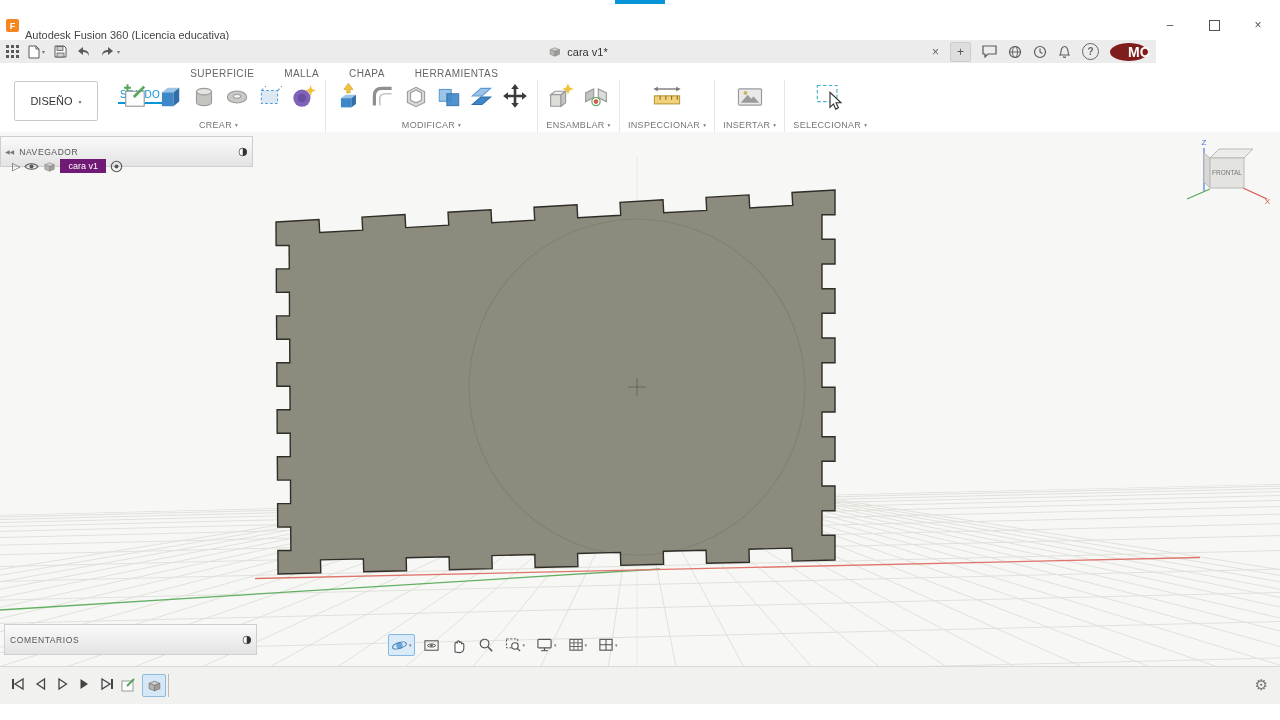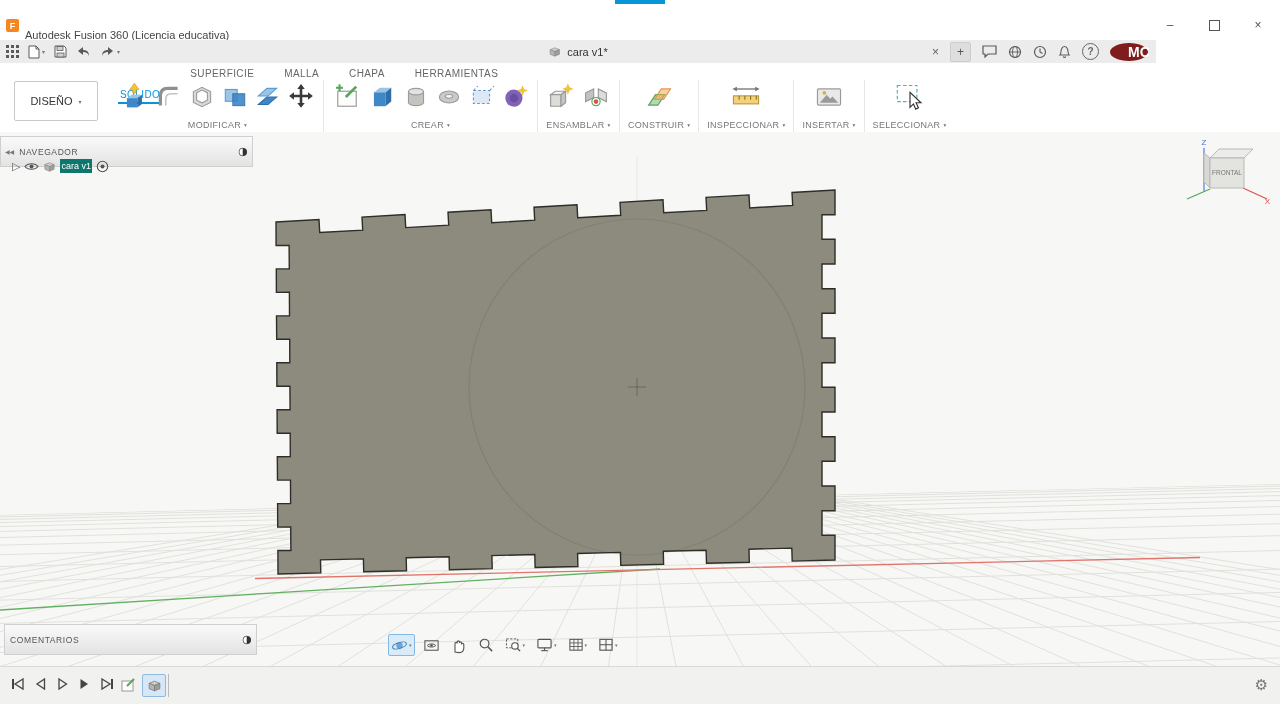--- a/index.html
+++ b/index.html
@@ -57,21 +57,21 @@
   .panel-header{position:absolute;height:31px;background:linear-gradient(#fafafa,#e3e3e3);
                 border:1px solid #cfcfcf;display:flex;align-items:center;box-sizing:border-box;}
   #navigator-header{left:0;top:4px;width:253px;}
   #comments-header{left:4px;bottom:11px;width:253px;}
   .ph-title{font-size:8.5px;letter-spacing:.6px;color:#555;margin-left:5px;flex:1;}
   .ph-chevrons{font-size:6px;color:#777;margin-left:4px;}
   .ph-toggle{margin-right:4px;display:flex;align-items:center;}
 
   #nav-tree-row{left:12px;top:27px;display:flex;align-items:center;gap:4px;}
   #tree-expand{font-size:11px;color:#555;}
-  #tree-item-label{background:#0f766e;color:#fff;font-size:9px;padding:2px 1px;}
+  #tree-item-label{background:#701a75;color:#fff;font-size:9px;padding:2px 8px;}
 
   #viewcube{right:8px;top:4px;}
 
   #nav-toolbar{left:388px;bottom:10px;display:flex;align-items:center;gap:5px;}
   .vbtn{height:20px;display:flex;align-items:center;justify-content:center;gap:1px;
         padding:0 2px;border:1px solid transparent;border-radius:2px;}
   .vbtn.active{background:#d9ebf9;border-color:#84b7e3;}
   .vbtn .qcaret{font-size:5px;}
 
   
@@ -209,20 +209,70 @@
       <span>DISEÑO</span>
         <span class="qcaret">▾</span>
     </div>
 
     <div id="groups" class="abs">
 
       <div class="group">
         <div class="gicons">
           <div class="tool">
             <svg width="30" height="30" viewBox="0 0 26 26">
+              <rect x="5" y="8" width="16" height="13" fill="#fdfdfd" stroke="#9a9a9a"></rect>
+              <line x1="21" y1="4" x2="12" y2="13" stroke="#58a55c" stroke-width="2.4"></line>
+              <line x1="6.5" y1="2" x2="6.5" y2="8" stroke="#58a55c" stroke-width="1.8"></line>
+              <line x1="3.5" y1="5" x2="9.5" y2="5" stroke="#58a55c" stroke-width="1.8"></line>
+            </svg>
+          </div>
+          <div class="tool">
+            <svg width="30" height="30" viewBox="0 0 26 26">
+              <polygon points="6,9 16,9 21,5 11,5" fill="#9cc4e4"></polygon>
+              <polygon points="6,9 16,9 16,21 6,21" fill="#3e87c8"></polygon>
+              <polygon points="16,9 21,5 21,17 16,21" fill="#2f6ea8"></polygon>
+            </svg>
+          </div>
+          <div class="tool">
+            <svg width="28" height="28" viewBox="0 0 26 26">
+              <path d="M6 8 L6 18 A7 3 0 0 0 20 18 L20 8" fill="#c3c3bf" stroke="#9a9a9a"></path>
+              <ellipse cx="13" cy="8" rx="7" ry="3" fill="#e2e2df" stroke="#9a9a9a"></ellipse>
+            </svg>
+          </div>
+          <div class="tool">
+            <svg width="28" height="28" viewBox="0 0 26 26">
+              <ellipse cx="13" cy="13" rx="9" ry="5.5" fill="#c9c9c5" stroke="#9a9a9a"></ellipse>
+              <ellipse cx="13" cy="12.4" rx="3.4" ry="1.8" fill="#f5f5f3" stroke="#9a9a9a"></ellipse>
+            </svg>
+          </div>
+          <div class="tool">
+            <svg width="28" height="28" viewBox="0 0 26 26">
+              <rect x="5" y="7" width="15" height="12" fill="rgba(62,135,200,0.18)" stroke="#5b9bd5" stroke-dasharray="2.5,2"></rect>
+              <line x1="5" y1="7" x2="9" y2="3" stroke="#5b9bd5" stroke-dasharray="2.5,2"></line>
+              <line x1="20" y1="7" x2="24" y2="3" stroke="#5b9bd5" stroke-dasharray="2.5,2"></line>
+            </svg>
+          </div>
+          <div class="tool">
+            <svg width="28" height="28" viewBox="0 0 26 26">
+              <circle cx="12" cy="14" r="8" fill="#8063b8"></circle>
+              <circle cx="12" cy="14" r="4" fill="#6a4fa0"></circle>
+              <polygon points="20,2 21.4,5.6 25,7 21.4,8.4 20,12 18.6,8.4 15,7 18.6,5.6" fill="#f0c33c"></polygon>
+            </svg>
+          </div>
+        </div>
+        <div class="glabel">
+          <span>CREAR</span>
+            <span class="qcaret">▾</span>
+        </div>
+      </div>
+
+      <div class="group">
+        <div class="gicons">
+          <div class="tool">
+            <svg width="30" height="30" viewBox="0 0 26 26">
               <polygon points="6,14 15,14 19,11 10,11" fill="#9cc4e4"></polygon>
               <polygon points="6,14 15,14 15,22 6,22" fill="#3e87c8"></polygon>
               <polygon points="15,14 19,11 19,19 15,22" fill="#2f6ea8"></polygon>
               <polygon points="12.5,1 16.5,6.5 14,6.5 14,9.5 11,9.5 11,6.5 8.5,6.5" fill="#f0c33c" stroke="#c79a20" stroke-width=".5"></polygon>
             </svg>
           </div>
           <div class="tool">
             <svg width="28" height="28" viewBox="0 0 26 26">
               <path d="M5 21 V12 Q5 5 12 5 H21" fill="none" stroke="#8f8f8f" stroke-width="3"></path>
               <path d="M10 21 V15 Q10 10 15 10 H21" fill="none" stroke="#c3c3bf" stroke-width="1.5"></path>
@@ -247,70 +297,20 @@
             </svg>
           </div>
           <div class="tool">
             <svg width="28" height="28" viewBox="0 0 26 26">
               <path d="M13 1 L16.5 5.5 H14.2 V10.8 H19.5 V8.5 L24 12 L19.5 15.5 V13.2 H14.2 V18.5 H16.5 L13 23 L9.5 18.5 H11.8 V13.2 H6.5 V15.5 L2 12 L6.5 8.5 V10.8 H11.8 V5.5 H9.5 Z" fill="#3a3a3a"></path>
             </svg>
           </div>
         </div>
         <div class="glabel">
           <span>MODIFICAR</span>
-            <span class="qcaret">▾</span>
-        </div>
-      </div>
-
-      <div class="group">
-        <div class="gicons">
-          <div class="tool">
-            <svg width="30" height="30" viewBox="0 0 26 26">
-              <rect x="5" y="8" width="16" height="13" fill="#fdfdfd" stroke="#9a9a9a"></rect>
-              <line x1="21" y1="4" x2="12" y2="13" stroke="#58a55c" stroke-width="2.4"></line>
-              <line x1="6.5" y1="2" x2="6.5" y2="8" stroke="#58a55c" stroke-width="1.8"></line>
-              <line x1="3.5" y1="5" x2="9.5" y2="5" stroke="#58a55c" stroke-width="1.8"></line>
-            </svg>
-          </div>
-          <div class="tool">
-            <svg width="30" height="30" viewBox="0 0 26 26">
-              <polygon points="6,9 16,9 21,5 11,5" fill="#9cc4e4"></polygon>
-              <polygon points="6,9 16,9 16,21 6,21" fill="#3e87c8"></polygon>
-              <polygon points="16,9 21,5 21,17 16,21" fill="#2f6ea8"></polygon>
-            </svg>
-          </div>
-          <div class="tool">
-            <svg width="28" height="28" viewBox="0 0 26 26">
-              <path d="M6 8 L6 18 A7 3 0 0 0 20 18 L20 8" fill="#c3c3bf" stroke="#9a9a9a"></path>
-              <ellipse cx="13" cy="8" rx="7" ry="3" fill="#e2e2df" stroke="#9a9a9a"></ellipse>
-            </svg>
-          </div>
-          <div class="tool">
-            <svg width="28" height="28" viewBox="0 0 26 26">
-              <ellipse cx="13" cy="13" rx="9" ry="5.5" fill="#c9c9c5" stroke="#9a9a9a"></ellipse>
-              <ellipse cx="13" cy="12.4" rx="3.4" ry="1.8" fill="#f5f5f3" stroke="#9a9a9a"></ellipse>
-            </svg>
-          </div>
-          <div class="tool">
-            <svg width="28" height="28" viewBox="0 0 26 26">
-              <rect x="5" y="7" width="15" height="12" fill="rgba(62,135,200,0.18)" stroke="#5b9bd5" stroke-dasharray="2.5,2"></rect>
-              <line x1="5" y1="7" x2="9" y2="3" stroke="#5b9bd5" stroke-dasharray="2.5,2"></line>
-              <line x1="20" y1="7" x2="24" y2="3" stroke="#5b9bd5" stroke-dasharray="2.5,2"></line>
-            </svg>
-          </div>
-          <div class="tool">
-            <svg width="28" height="28" viewBox="0 0 26 26">
-              <circle cx="12" cy="14" r="8" fill="#8063b8"></circle>
-              <circle cx="12" cy="14" r="4" fill="#6a4fa0"></circle>
-              <polygon points="20,2 21.4,5.6 25,7 21.4,8.4 20,12 18.6,8.4 15,7 18.6,5.6" fill="#f0c33c"></polygon>
-            </svg>
-          </div>
-        </div>
-        <div class="glabel">
-          <span>CREAR</span>
             <span class="qcaret">▾</span>
         </div>
       </div>
 
       <div class="group">
         <div class="gicons">
           <div class="tool">
             <svg width="30" height="30" viewBox="0 0 26 26">
               <polygon points="4,11 13,11 17,8 8,8" fill="#efefec" stroke="#9a9a9a"></polygon>
               <polygon points="4,11 13,11 13,21 4,21" fill="#dcdcd8" stroke="#9a9a9a"></polygon>
@@ -326,34 +326,20 @@
               <circle cx="13" cy="17" r="3.6" fill="none" stroke="#58a55c" stroke-width="1"></circle>
             </svg>
           </div>
         </div>
         <div class="glabel">
           <span>ENSAMBLAR</span>
             <span class="qcaret">▾</span>
         </div>
       </div>
 
-      <div class="group">
-        <div class="gicons">
-          <div class="tool">
-            <svg width="30" height="30" viewBox="0 0 26 26">
-              <polygon points="4,20 12,20 18,11 10,11" fill="rgba(120,190,120,0.55)" stroke="#58a55c"></polygon>
-              <polygon points="9,15 17,15 23,6 15,6" fill="rgba(240,170,90,0.55)" stroke="#e8964a"></polygon>
-            </svg>
-          </div>
-        </div>
-        <div class="glabel">
-          <span>CONSTRUIR</span>
-            <span class="qcaret">▾</span>
-        </div>
-      </div>
 
       <div class="group">
         <div class="gicons">
           <div class="tool">
             <svg width="32" height="30" viewBox="0 0 28 26">
               <line x1="5" y1="6" x2="23" y2="6" stroke="#777" stroke-width="1.2"></line>
               <polygon points="2,6 6,4 6,8" fill="#777"></polygon>
                 <polygon points="26,6 22,4 22,8" fill="#777"></polygon>
               <rect x="3" y="12" width="22" height="7" fill="#f3d27a" stroke="#b89a3e"></rect>
               <line x1="8" y1="12" x2="8" y2="15.5" stroke="#8a7430"></line>

